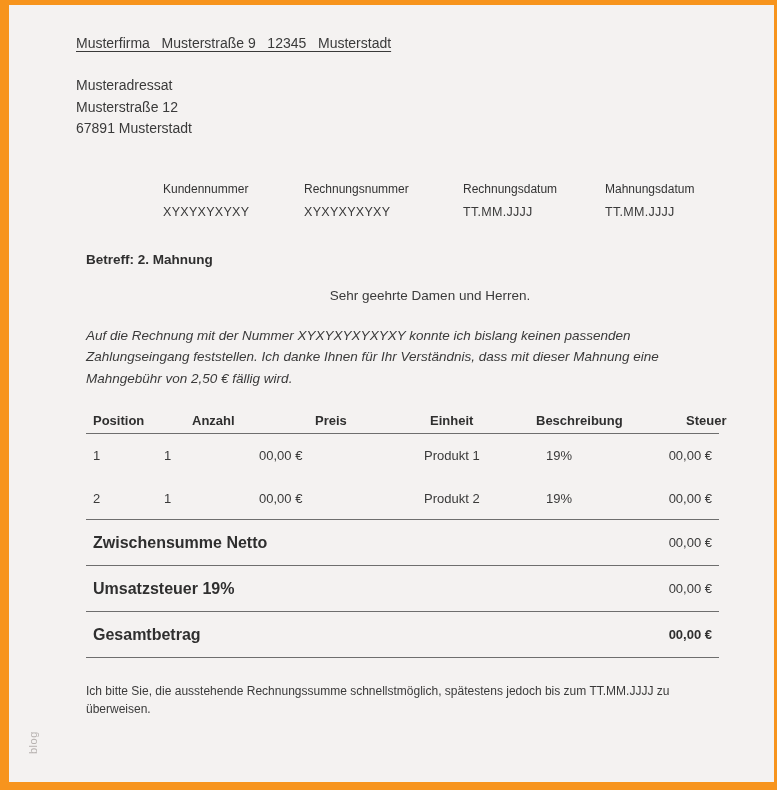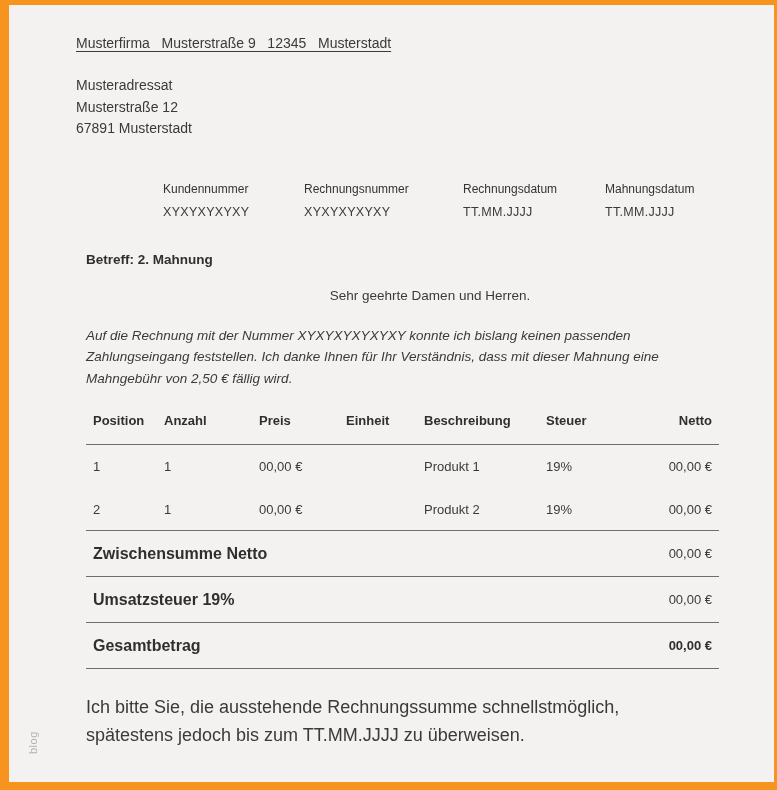--- a/index.html
+++ b/index.html
@@ -85,22 +85,23 @@
     display: grid;
     grid-template-columns: 78px 95px 87px 78px 122px 85px 1fr;
     align-items: center;
   }
   .trow > div { padding-left: 0; }
   .trow > div:first-child { padding-left: 7px; }
   .trow > div:last-child { text-align: right; padding-right: 7px; }
   .thead {
     font-weight: bold;
     color: #2f2f2f;
-    padding-bottom: 16px;
+    padding-bottom: 5px;
     border-bottom: 1px solid #6e6e6e;
+    gap: 28px;
   }
   .tdata { height: 43px; }
   .tdata-last { border-bottom: 1px solid #6e6e6e; }
   .summary-row {
     display: flex;
     justify-content: space-between;
     align-items: center;
     height: 46px;
     border-bottom: 1px solid #6e6e6e;
   }
@@ -111,22 +112,22 @@
     font-size: 16px;
   }
   .summary-value {
     padding-right: 7px;
     font-size: 13px;
   }
   .summary-row.total .summary-value { font-weight: bold; color: #2f2f2f; }
   .closing {
     margin: 24px 17px 0 77px;
     width: 612px;
-    font-size: 18px;
-    line-height: 28px;
+    font-size: 12px;
+    line-height: 18px;
     color: #3a3a3a;
   }
   .closing + .closing { margin-top: 9px; }
   .watermark {
     position: absolute;
     left: 30px;
     bottom: 28px;
     transform: rotate(-90deg);
     transform-origin: left bottom;
     font-size: 11px;

